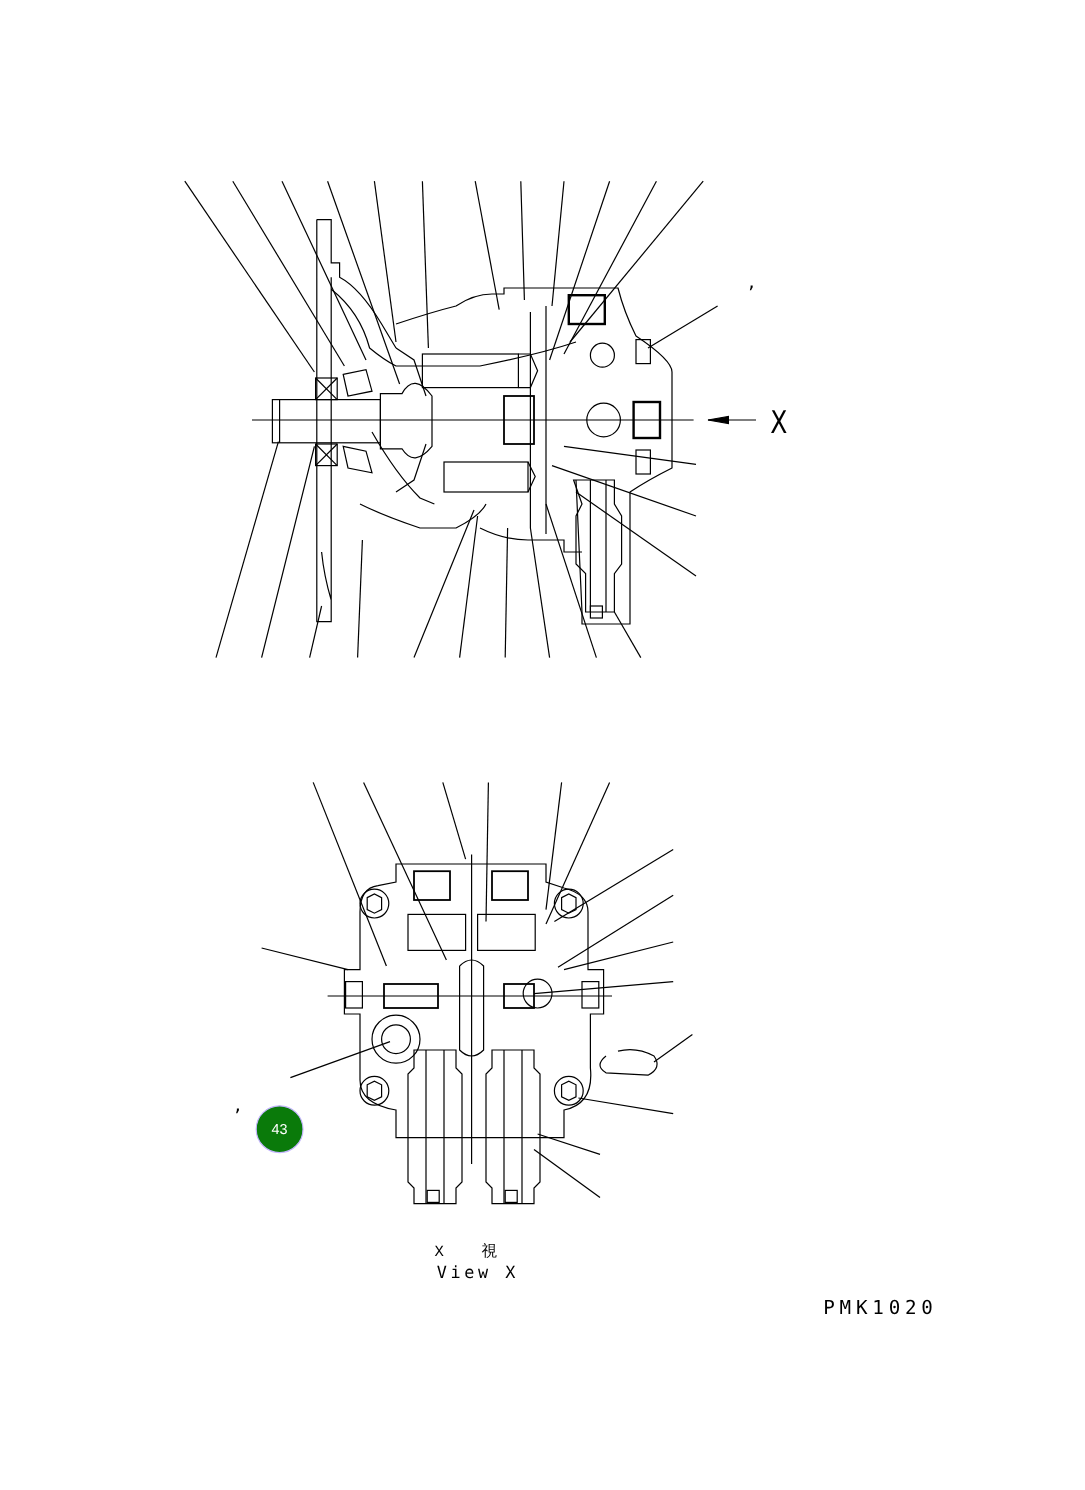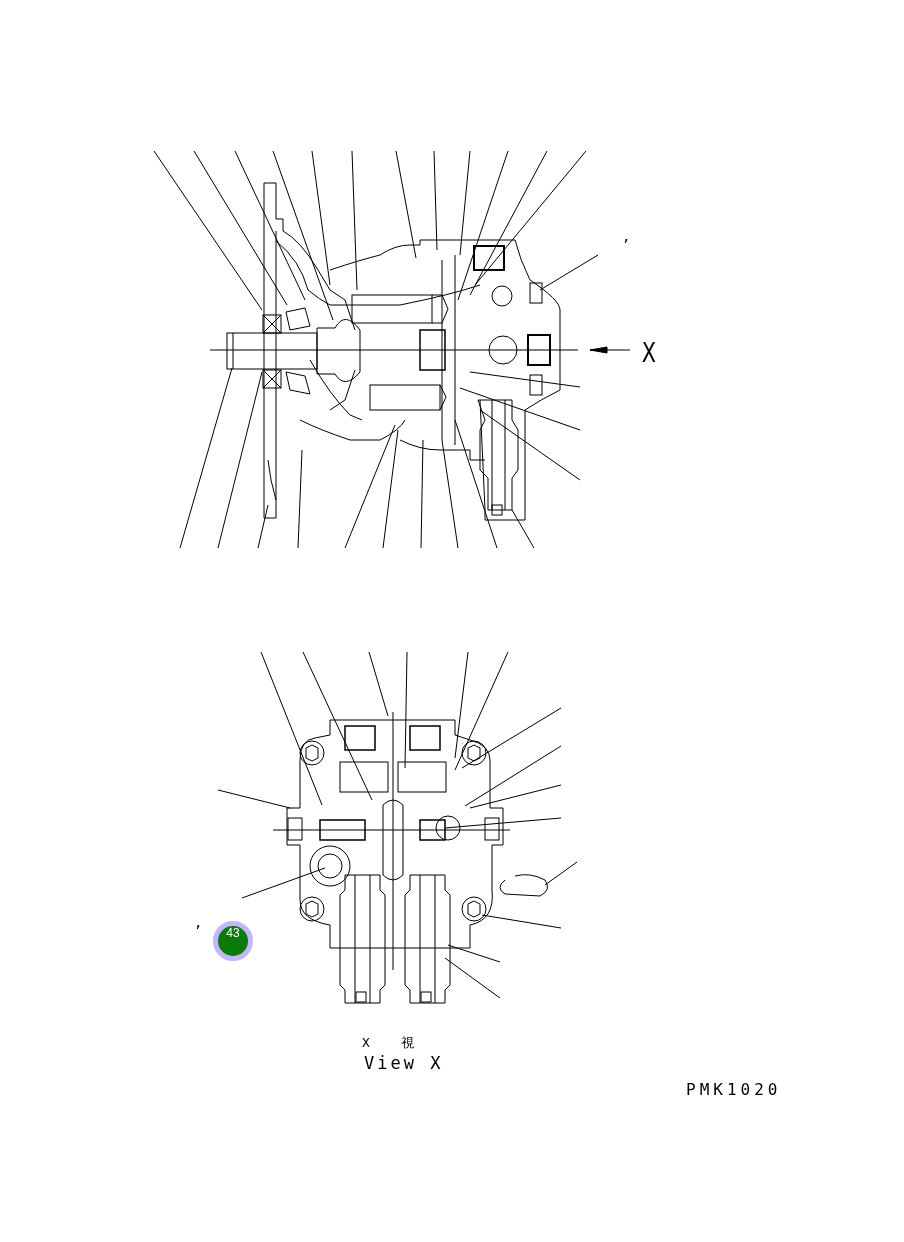--- a/index.html
+++ b/index.html
@@ -4,25 +4,25 @@
 <style>
   html, body { margin:0; padding:0; background:#ffffff; }
   body { width:904px; height:1242px; position:relative; overflow:hidden;
          font-family:"DejaVu Sans Mono", monospace; color:#000; }
   svg.drawing { position:absolute; left:0; top:0; }
   .lbl { position:absolute; font-family:"DejaVu Sans Mono", monospace; color:#000; white-space:pre; }
   .x-mark { left:640px; top:338px; font-size:26px; font-family:"DejaVu Sans", sans-serif; transform:scaleX(0.8); }
   .comma1 { left:622px; top:228px; font-size:14px; }
   .comma2 { left:194px; top:914px; font-size:14px; }
   .view-jp { left:362px; top:1034px; font-size:13px; letter-spacing:2px;font-family:Liberation Mono, monospace; }
-  .view-en { left:364px; top:1053px; font-size:17px; letter-spacing:3px; }
+  .view-en { left:364px; top:1053px; font-size:14px; letter-spacing:3px; }
   .code { left:686px; top:1080px; font-size:16px; letter-spacing:4px; }
   .badge { position:absolute; left:213px; top:921px; width:40px; height:40px; border-radius:50%;
-           background:#0a7a0a; border:5px solid #c4b5fd; box-sizing:border-box; display:flex;
-           align-items:flex-start; justify-content:center; color:#fff;
+           background:#0a7a0a; border:1px solid #c4b5fd; box-sizing:border-box; display:flex;
+           align-items:center; justify-content:center; color:#fff;
            font-family:"Liberation Sans", sans-serif; font-size:12px; cursor:pointer; }
 </style>
 </head>
 <body>
 
 <svg class="drawing" width="904" height="1242" xmlns="http://www.w3.org/2000/svg" fill="none" stroke="#000" stroke-width="1">
 
   <g>
 
     <g>

